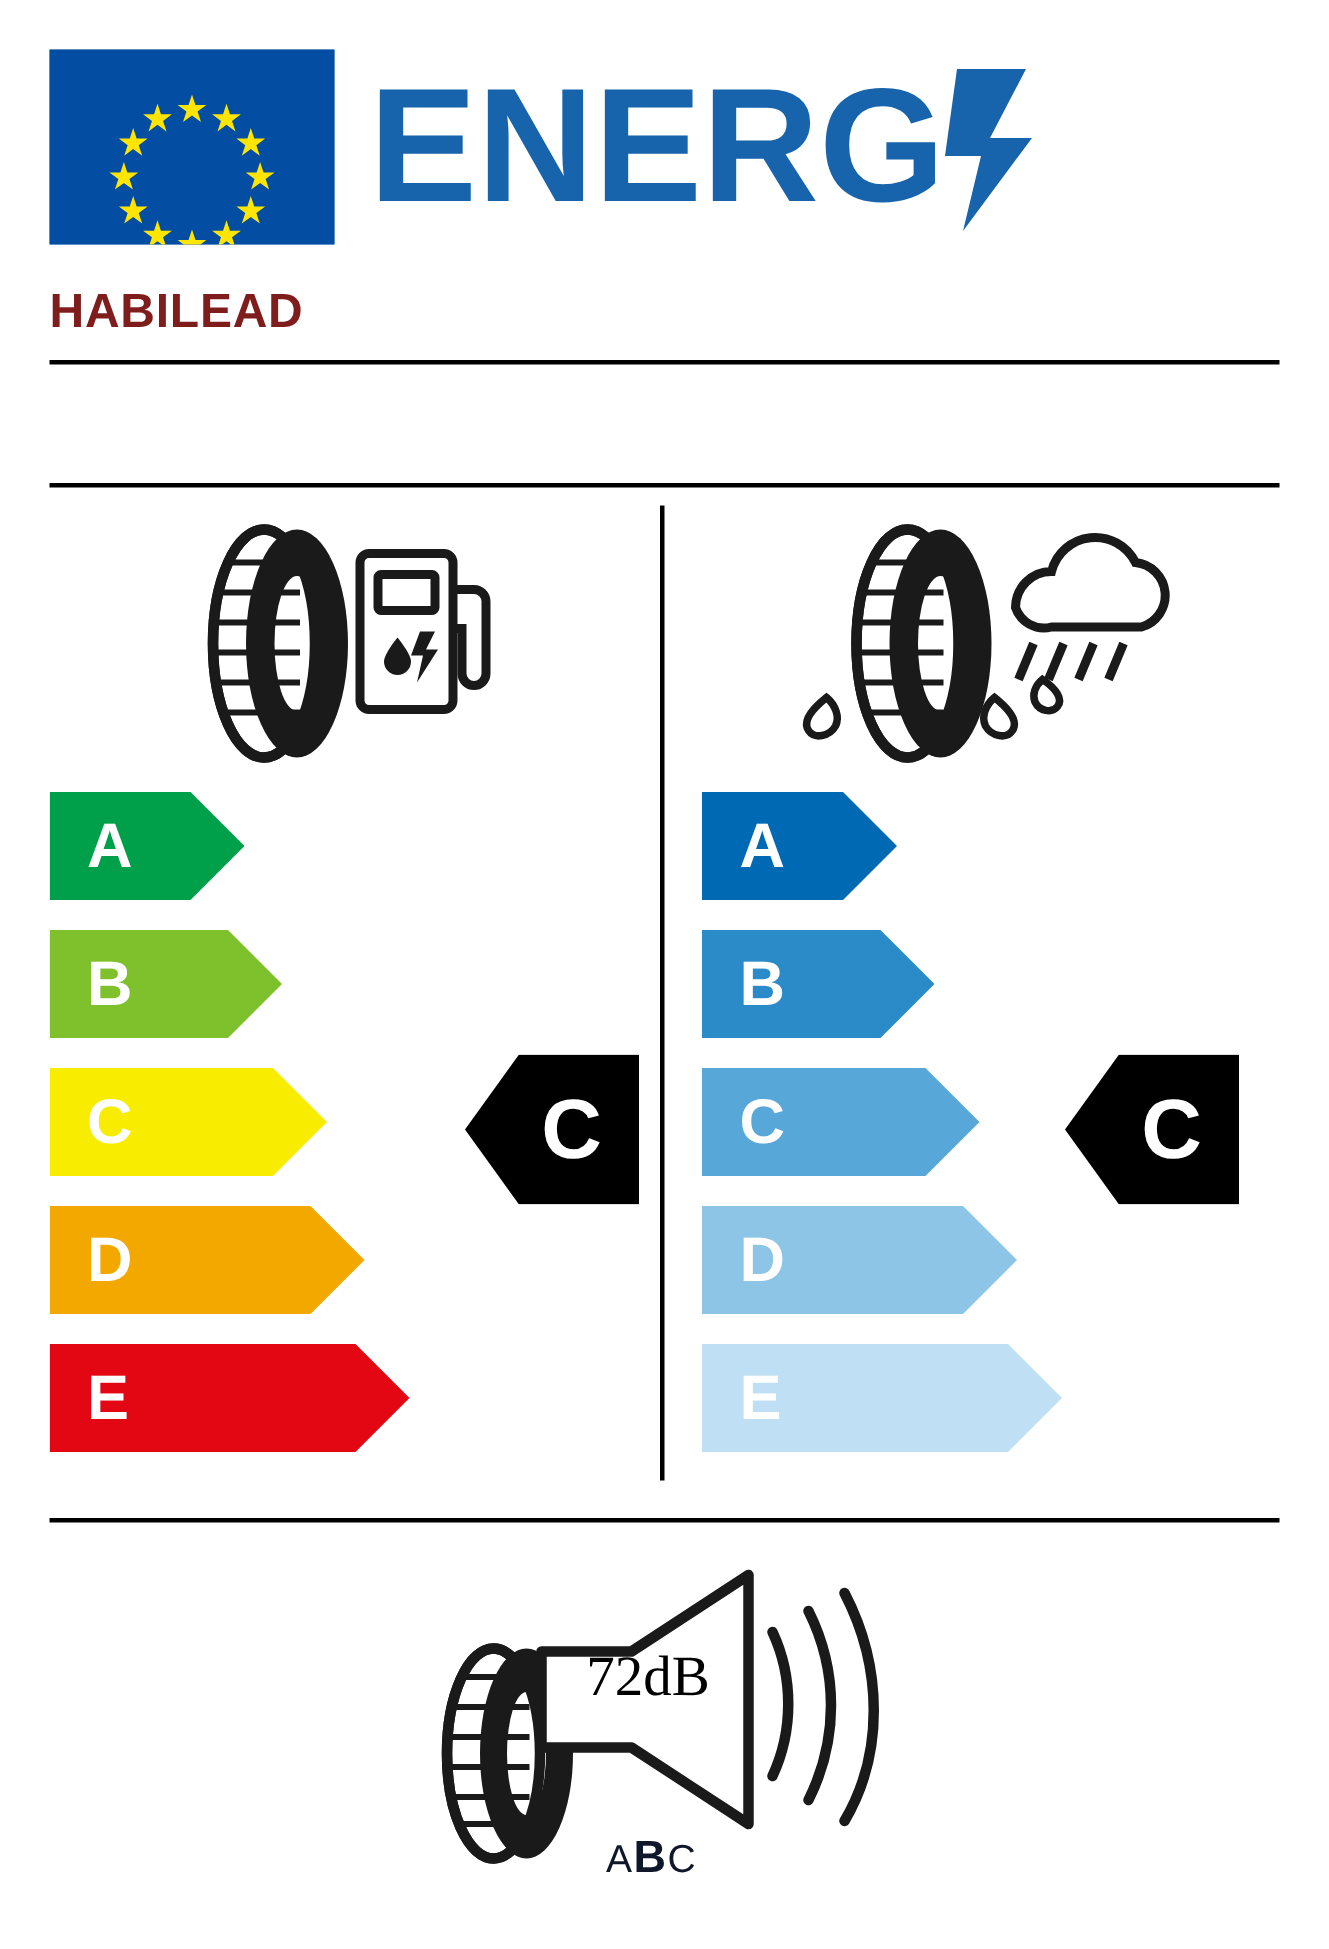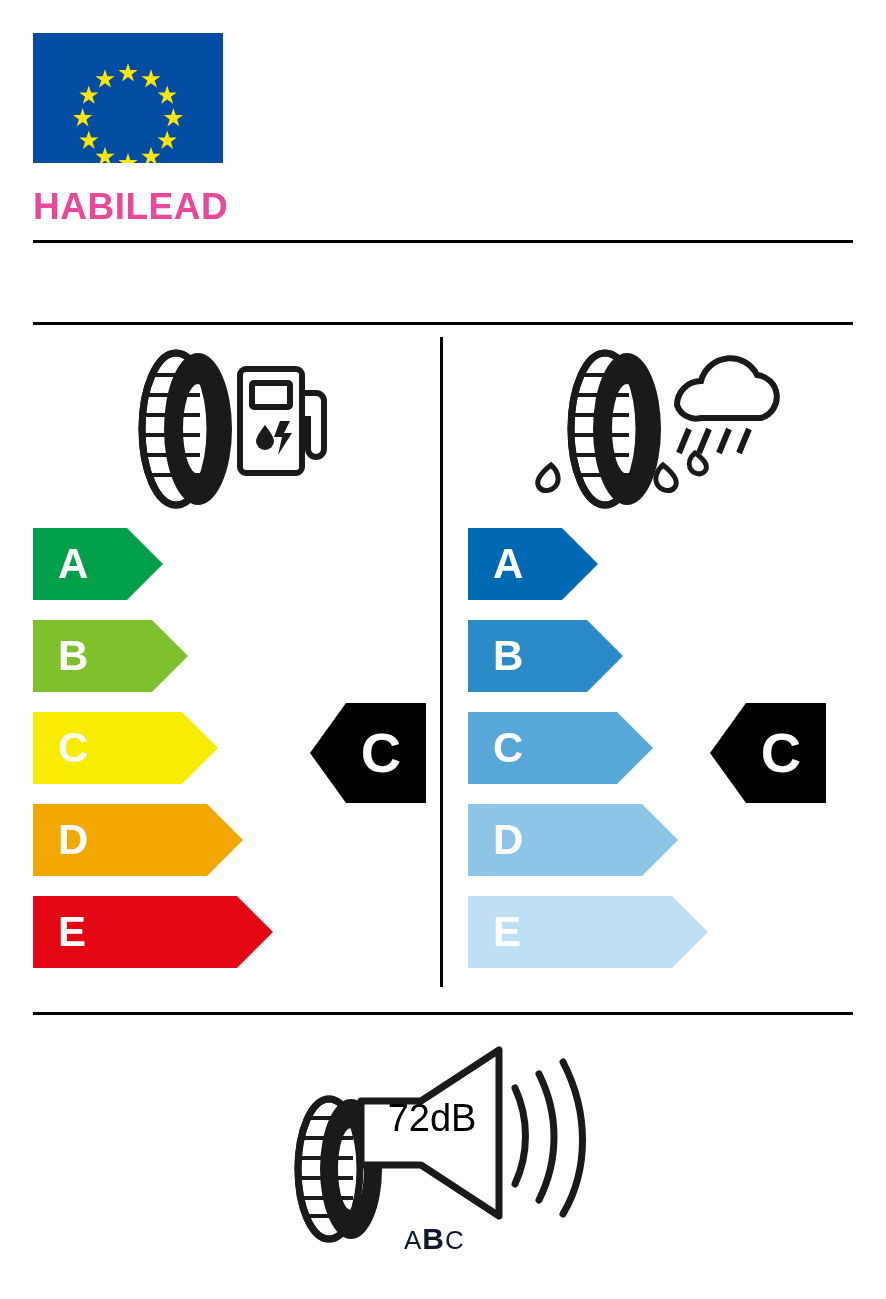--- a/index.html
+++ b/index.html
@@ -40,24 +40,24 @@
     top: 42px;
     width: 470px;
     height: 115px;
   }
   .energ-word svg { display: block; }
 
   .brand-name {
     position: absolute;
     left: 33px;
     top: 186px;
-    font-size: 37px;
+    font-size: 32px;
     font-weight: bold;
     letter-spacing: 0.5px;
-    color: #ec4899;
+    color: #7f1d1d;
     line-height: 42px;
   }
 
   .rule {
     position: absolute;
     background: #000;
     height: 3px;
   }
   .rule-top    { left: 33px;  top: 240px; width: 820px; }
   .rule-second { left: 33px;  top: 322px; width: 820px; }
@@ -154,20 +154,21 @@
   .noise-db {
     position: absolute;
     left: 372px;
     top: 1096px;
     width: 120px;
     text-align: center;
     font-size: 38px;
     font-weight: normal;
     color: #000;
     line-height: 44px;
+    font-family: Liberation Serif, serif;
   }
   .noise-classes {
     position: absolute;
     left: 404px;
     top: 1224px;
     font-size: 26px;
     color: #0f172a;
     line-height: 30px;
     letter-spacing: 1px;
   }
@@ -197,20 +198,26 @@
           <polygon points="72,113.8 74.3,120.8 81.6,120.8 75.7,125.2 78,132.2 72,127.8 66,132.2 68.3,125.2 62.4,120.8 69.7,120.8"></polygon>
           <polygon points="55.8,97.6 58.1,104.6 65.4,104.6 59.5,109 61.8,116 55.8,111.6 49.8,116 52.1,109 46.2,104.6 53.5,104.6"></polygon>
           <polygon points="49.6,75 51.9,82 59.2,82 53.3,86.4 55.6,93.4 49.6,89 43.6,93.4 45.9,86.4 40,82 47.3,82"></polygon>
           <polygon points="55.8,52.4 58.1,59.4 65.4,59.4 59.5,63.8 61.8,70.8 55.8,66.4 49.8,70.8 52.1,63.8 46.2,59.4 53.5,59.4"></polygon>
           <polygon points="72,36.2 74.3,43.2 81.6,43.2 75.7,47.6 78,54.6 72,50.2 66,54.6 68.3,47.6 62.4,43.2 69.7,43.2"></polygon>
         </g>
       </g>
     </svg>
   </div>
 
+  <div class="energ-word">
+    <svg width="470" height="115" viewBox="0 0 470 115" xmlns="http://www.w3.org/2000/svg">
+      <text x="0" y="92" font-family="Liberation Sans, sans-serif" font-size="108" font-weight="bold" fill="#1763ac" letter-spacing="0">ENERG</text>
+      <polygon points="392,4 438,4 414,50 442,50 396,112 408,62 384,62" fill="#1763ac"></polygon>
+    </svg>
+  </div>
 
   <div class="brand-name">HABILEAD</div>
 
   <div class="rule rule-top"></div>
   <div class="rule rule-second"></div>
   <div class="divider-v"></div>
   <div class="rule rule-third"></div>
 
   <div class="icon-fuel-group">
     <svg width="210" height="170" viewBox="0 0 210 170" xmlns="http://www.w3.org/2000/svg">

